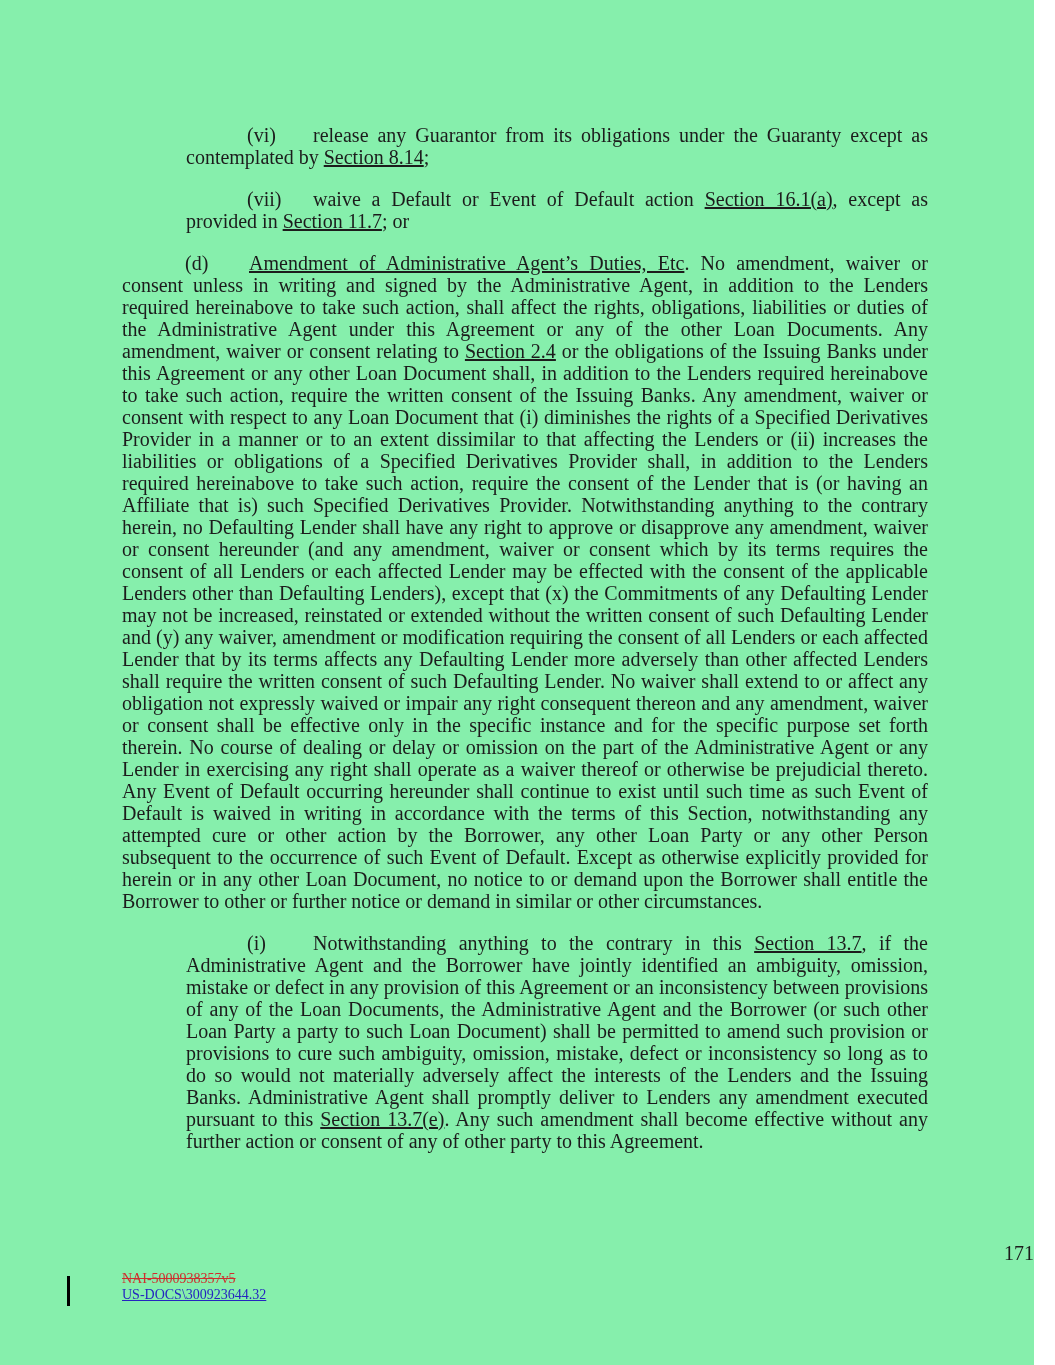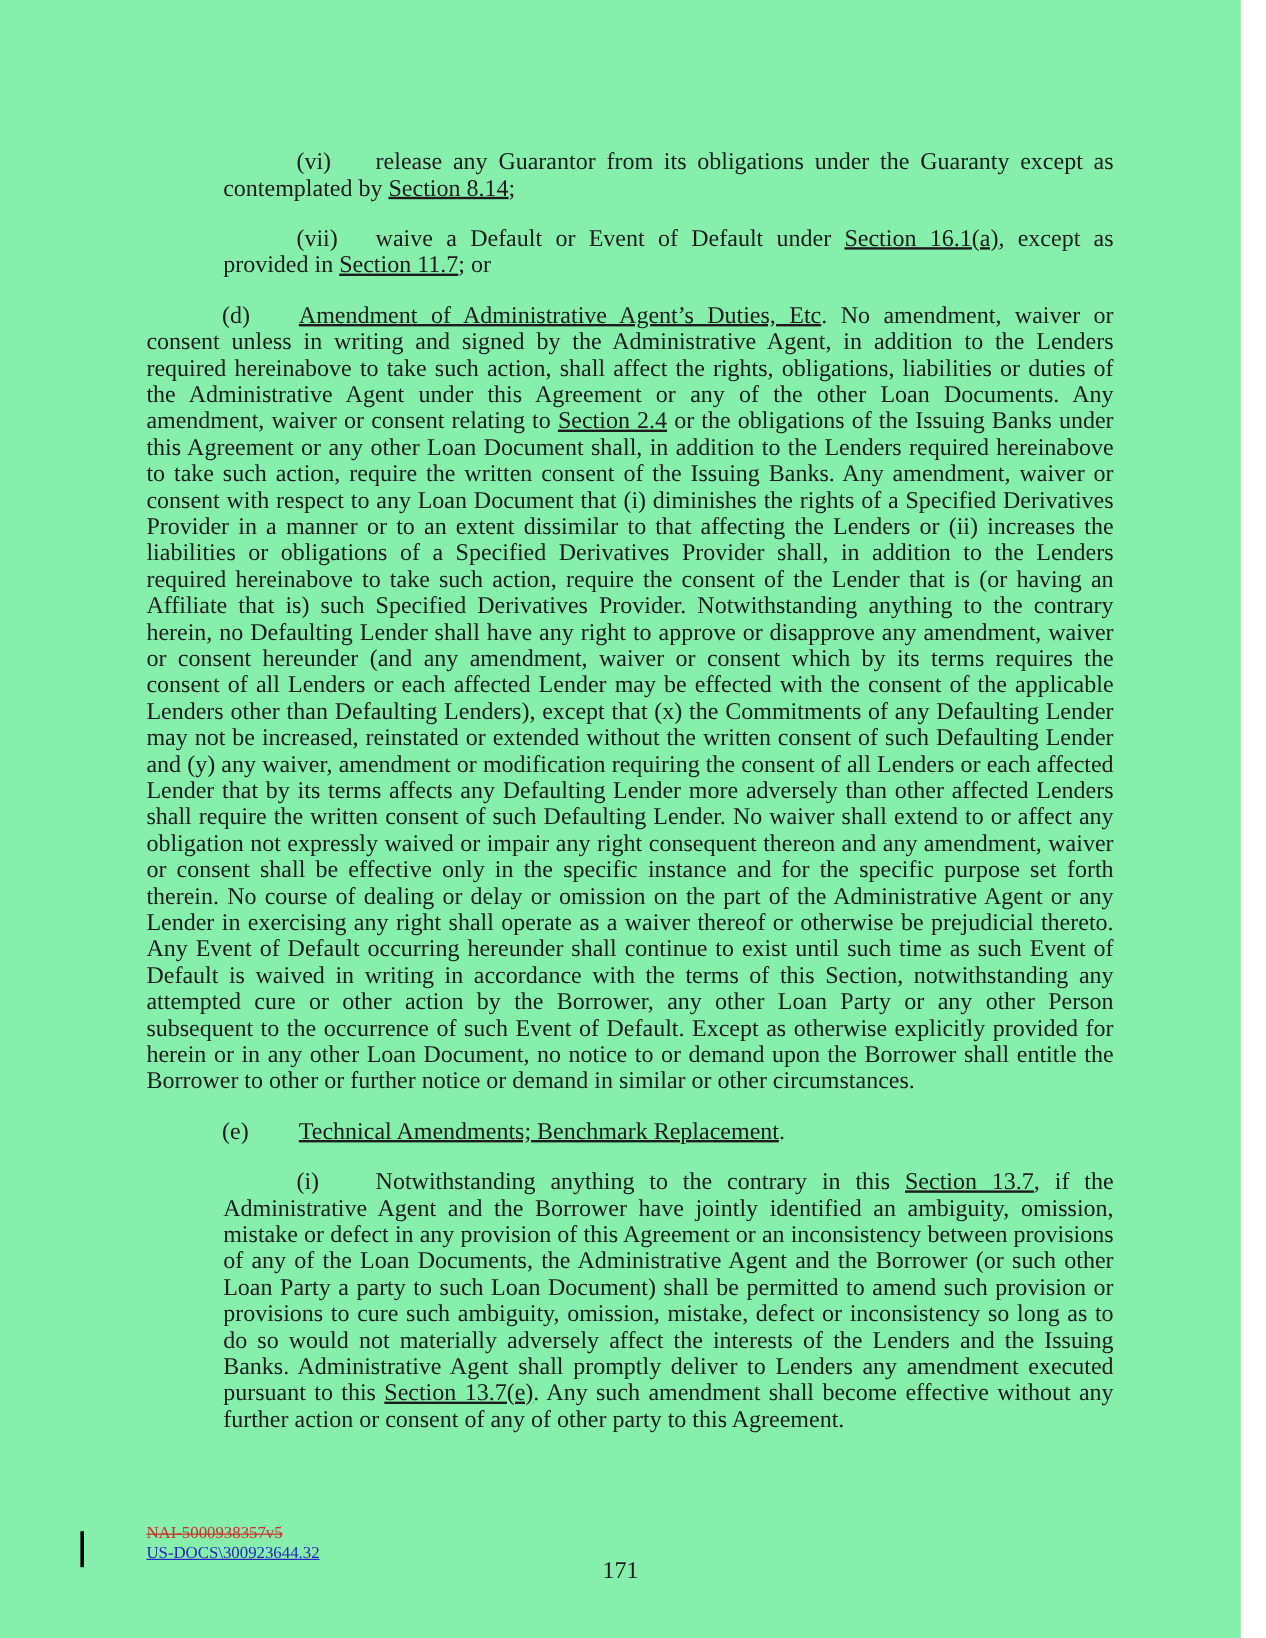--- a/index.html
+++ b/index.html
@@ -24,22 +24,22 @@
   .content p { margin: 20px 0; }
   .content p:first-child { margin-top: 0; }
   p.lvl1 { text-indent: 63px; }
   p.lvl1 .num { display: inline-block; width: 64px; text-indent: 0; }
   p.lvl2 { margin-left: 64px; text-indent: 61px; }
   p.lvl2 .num { display: inline-block; width: 66px; text-indent: 0; }
   .u { text-decoration: underline; }
   .pageno {
     position: absolute;
     left: 0; right: 0;
-    top: 1298px;
-    text-align: center;
+    top: 1242px;
+    text-align: right;
     font-size: 20px;
   }
   .changebar {
     position: absolute;
     left: 67px;
     top: 1276px;
     width: 3px;
     height: 30px;
     background: #000000;
   }
@@ -56,26 +56,25 @@
 </style>
 </head>
 <body>
 
 <div class="page">
 
   <div class="content">
 
     <p class="lvl2"><span class="num">(vi)</span><span>release any Guarantor from its obligations under the Guaranty except as contemplated by </span><span class="u">Section 8.14</span><span>;</span></p>
 
-    <p class="lvl2"><span class="num">(vii)</span><span>waive a Default or Event of Default under </span><span class="u">Section 16.1(a)</span><span>, except as provided in </span><span class="u">Section 11.7</span><span>; or</span></p>
+    <p class="lvl2"><span class="num">(vii)</span><span>waive a Default or Event of Default action </span><span class="u">Section 16.1(a)</span><span>, except as provided in </span><span class="u">Section 11.7</span><span>; or</span></p>
 
 
     <p class="lvl1"><span class="num">(d)</span><span class="u">Amendment of Administrative Agent’s Duties, Etc</span><span>.  No amendment, waiver or consent unless in writing and signed by the Administrative Agent, in addition to the Lenders required hereinabove to take such action, shall affect the rights, obligations, liabilities or duties of the Administrative Agent under this Agreement or any of the other Loan Documents.  Any amendment, waiver or consent relating to </span><span class="u">Section 2.4</span><span> or the obligations of the Issuing Banks under this Agreement or any other Loan Document shall, in addition to the Lenders required hereinabove to take such action, require the written consent of the Issuing Banks.  Any amendment, waiver or consent with respect to any Loan Document that (i) diminishes the rights of a Specified Derivatives Provider in a manner or to an extent dissimilar to that affecting the Lenders or (ii) increases the liabilities or obligations of a Specified Derivatives Provider shall, in addition to the Lenders required hereinabove to take such action, require the consent of the Lender that is (or having an Affiliate that is) such Specified Derivatives Provider.  Notwithstanding anything to the contrary herein, no Defaulting Lender shall have any right to approve or disapprove any amendment, waiver or consent hereunder (and any amendment, waiver or consent which by its terms requires the consent of all Lenders or each affected Lender may be effected with the consent of the applicable Lenders other than Defaulting Lenders), except that (x) the Commitments of any Defaulting Lender may not be increased, reinstated or extended without the written consent of such Defaulting Lender and (y) any waiver, amendment or modification requiring the consent of all Lenders or each affected Lender that by its terms affects any Defaulting Lender more adversely than other affected Lenders shall require the written consent of such Defaulting Lender.  No waiver shall extend to or affect any obligation not expressly waived or impair any right consequent thereon and any amendment, waiver or consent shall be effective only in the specific instance and for the specific purpose set forth therein.  No course of dealing or delay or omission on the part of the Administrative Agent or any Lender in exercising any right shall operate as a waiver thereof or otherwise be prejudicial thereto.  Any Event of Default occurring hereunder shall continue to exist until such time as such Event of Default is waived in writing in accordance with the terms of this Section, notwithstanding any attempted cure or other action by the Borrower, any other Loan Party or any other Person subsequent to the occurrence of such Event of Default.  Except as otherwise explicitly provided for herein or in any other Loan Document, no notice to or demand upon the Borrower shall entitle the Borrower to other or further notice or demand in similar or other circumstances.</span></p>
 
-    <p class="lvl1"><span class="num">(e)</span><span class="u">Technical Amendments; Benchmark Replacement</span><span>.</span></p>
 
     <p class="lvl2"><span class="num">(i)</span><span>Notwithstanding anything to the contrary in this </span><span class="u">Section 13.7</span><span>, if the Administrative Agent and the Borrower have jointly identified an ambiguity, omission, mistake or defect in any provision of this Agreement or an inconsistency between provisions of any of the Loan Documents, the Administrative Agent and the Borrower (or such other Loan Party a party to such Loan Document) shall be permitted to amend such provision or provisions to cure such ambiguity, omission, mistake, defect or inconsistency so long as to do so would not materially adversely affect the interests of the Lenders and the Issuing Banks.  Administrative Agent shall promptly deliver to Lenders any amendment executed pursuant to this </span><span class="u">Section 13.7(e)</span><span>.  Any such amendment shall become effective without any further action or consent of any of other party to this Agreement.</span></p>
 
   </div>
 
   <div class="pageno">171</div>
 
   <div class="changebar"></div>
 
   <div class="footer">

